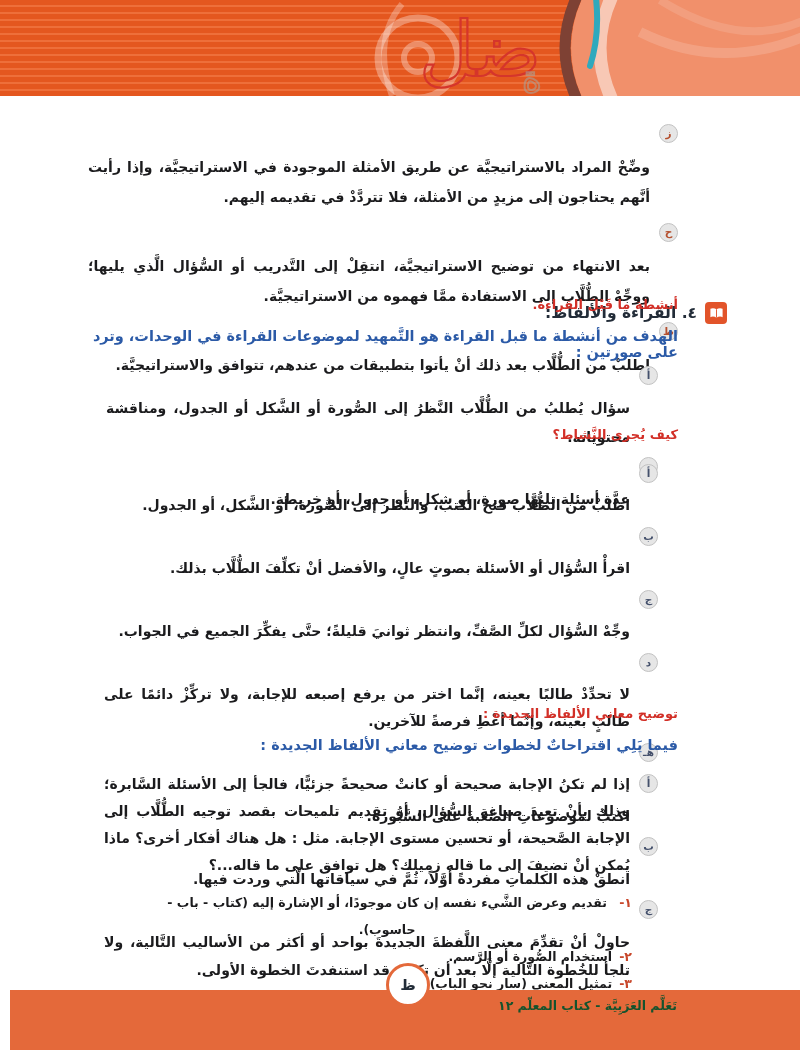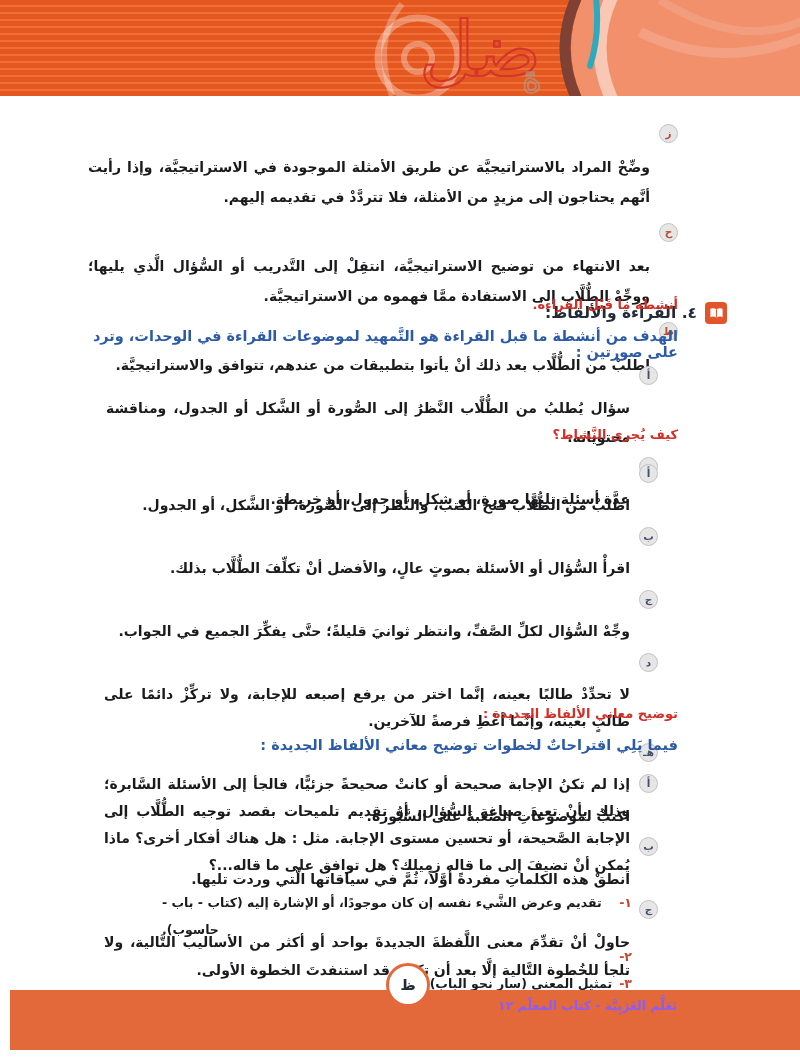--- a/index.html
+++ b/index.html
@@ -26,32 +26,32 @@
   .red-heading{color:#d22f27;font-size:13px;font-weight:bold;}
   .blue-heading{color:#2b5aa7;font-size:14.5px;font-weight:bold;width:590px;text-align:right;}
   
   .sec4{display:flex;align-items:center;direction:rtl;gap:8px;margin-top:40px;}
   .sec4 .book{flex:none;width:22px;height:22px;border-radius:4px;background:#e2542a;
               display:flex;align-items:center;justify-content:center;}
   .sec4 .title{font-size:15.5px;font-weight:bold;color:#222c38;}
   
   .step{display:flex;direction:rtl;font-size:12.5px;line-height:27px;font-weight:bold;}
   .step .num{color:#c8472b;margin-left:7px;flex:none;}
-  .step .stxt{text-align:left;}
+  .step .stxt{text-align:center;}
   
   .watermark{position:absolute;top:494px;left:0;width:800px;text-align:center;
              font-family:"DejaVu Sans Mono",monospace;font-size:44px;letter-spacing:24px;
              color:#8f9598;opacity:.5;white-space:nowrap;pointer-events:none;z-index:9;}
   
   .footer-bar{position:absolute;left:10px;right:0;top:990px;height:60px;background:#e4693a;}
   .footer-circle{position:absolute;left:386px;top:963px;width:44px;height:44px;box-sizing:border-box;
                  border:3px solid #e4693a;border-radius:50%;background:#fff;z-index:5;
                  display:flex;align-items:center;justify-content:center;
                  font-size:15px;font-weight:bold;color:#222c38;}
-  .footer-title{position:absolute;right:123px;top:998px;color:#8b5cf6;font-size:12.5px;
+  .footer-title{position:absolute;right:123px;top:998px;color:#14532d;font-size:12.5px;
                 font-weight:bold;direction:rtl;z-index:6;}
 </style>
 </head>
 <body>
 
 <div class="page">
 
   <div class="header">
     <svg width="800" height="96" viewBox="0 0 800 96">
       <circle cx="418" cy="58" r="40" fill="none" stroke="rgba(255,255,255,0.32)" stroke-width="7"></circle>
@@ -135,35 +135,36 @@
   <div class="block red-heading" style="top:706px;right:122px;margin-left:41px;">توضيح معاني الألفاظ الجديدة :</div>
   <div class="block blue-heading" style="top:737px;right:122px;">فيما يَلِي اقتراحاتٌ لخطوات توضيح معاني الألفاظ الجديدة :</div>
 
   <div class="block sec-items" id="voc-items" style="top:769px;right:142px;width:554px;">
     <div class="item">
       <span class="disc">أ</span>
       <span class="txt">اكتبْ لموضوعاتِ الصَّعبةَ على السَّبُّورة.</span>
     </div>
     <div class="item">
       <span class="disc">ب</span>
-      <span class="txt">انطقْ هذه الكلماتِ مفردةً أوَّلاً، ثُمَّ في سياقاتها الَّتي وردت تليها.</span>
+      <span class="txt">انطقْ هذه الكلماتِ مفردةً أوَّلاً، ثُمَّ في سياقاتها الَّتي وردت فيها.</span>
     </div>
     <div class="item">
       <span class="disc">ج</span>
       <span class="txt">حاولْ أنْ تقدِّمَ معنى اللَّفظةَ الجديدةَ بواحد أو أكثر من الأساليب التَّالية، ولا تلجأ للخُطوة التَّالية إلَّا بعد أن تكونَ قد استنفدتَ الخطوة الأولى.</span>
     </div>
   </div>
 
   <div class="block" style="top:889px;right:168px;width:470px;">
     <div class="step">
       <span class="num">١-</span>
       <span class="stxt">تقديم وعرض الشَّيء نفسه إن كان موجودًا، أو الإشارة إليه (كتاب - باب - حاسوب).</span>
     </div>
     <div class="step">
       <span class="num">٢-</span>
+      <span class="stxt">استخدام الصُّورة أو الرَّسم.</span>
     </div>
     <div class="step">
       <span class="num">٣-</span>
       <span class="stxt">تمثيل المعنى (سار نحو الباب).</span>
     </div>
   </div>
 
 
   <div class="footer-bar"></div>
   <div class="footer-circle">ظ</div>

